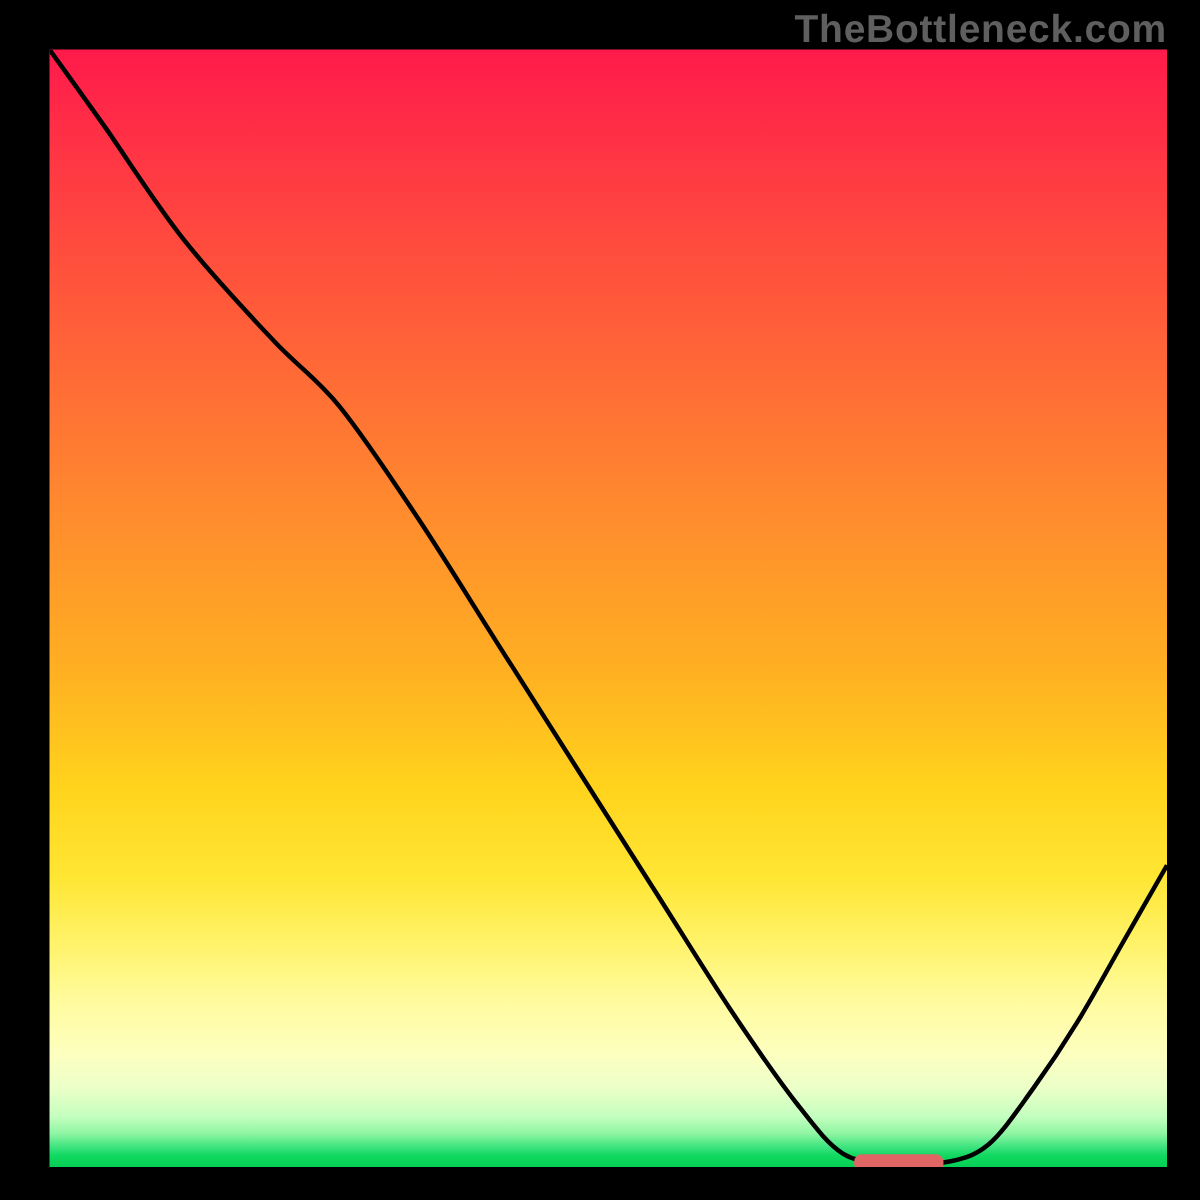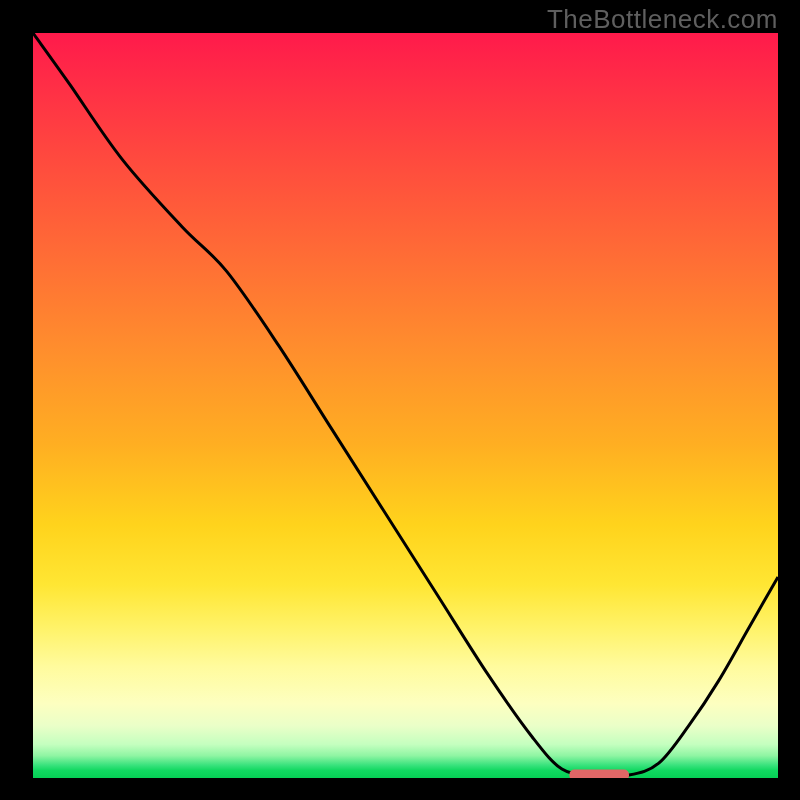--- a/index.html
+++ b/index.html
@@ -15,21 +15,21 @@
     position: relative;
     width: 800px;
     height: 800px;
     background: #000;
   }
   .watermark {
     position: absolute;
     top: 4px;
     right: 22px;
     font-size: 26px;
-    font-weight: 400;
+    font-weight: 700;
     color: #5f5f5f;
     letter-spacing: 0.5px;
   }
   .plot-outer {
     position: absolute;
     left: 33px;
     top: 33px;
     width: 745px;
     height: 745px;
     background: #000;

